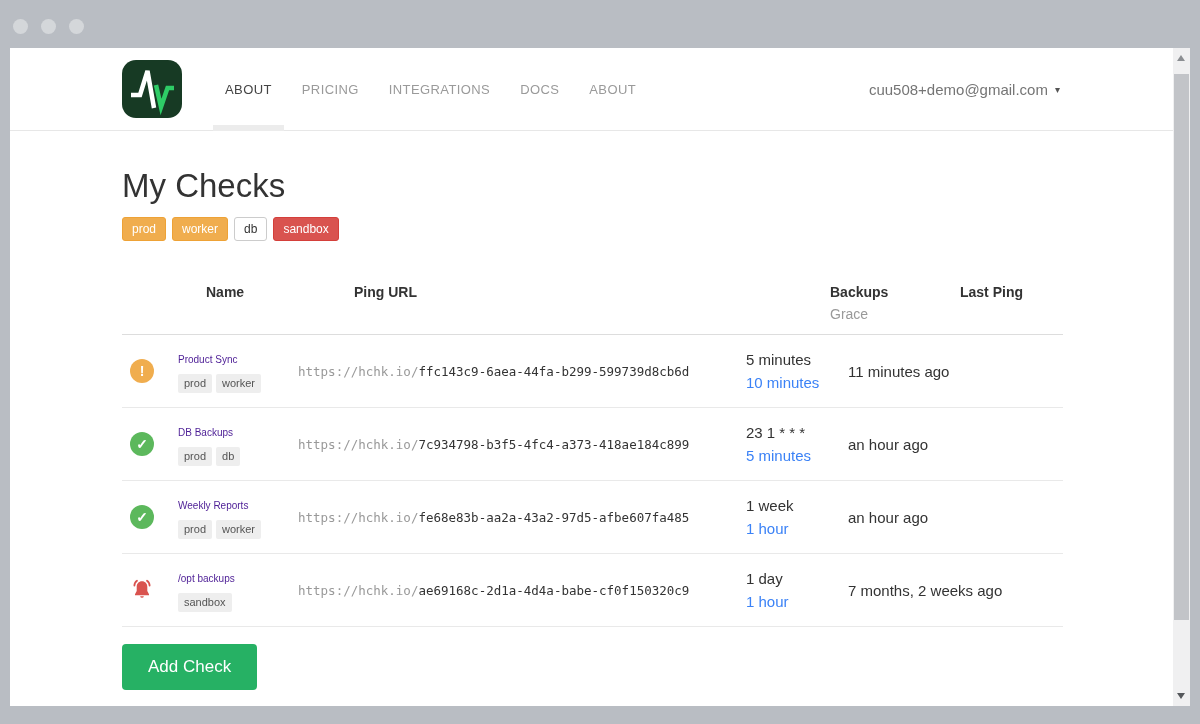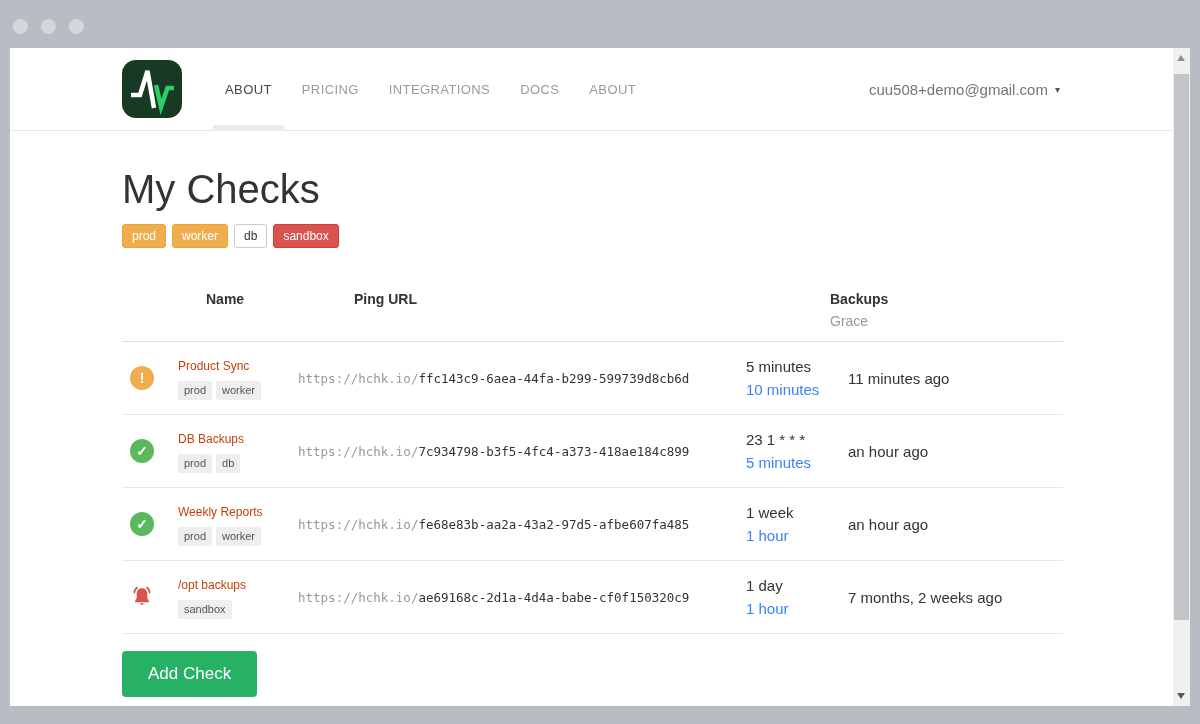--- a/index.html
+++ b/index.html
@@ -50,21 +50,21 @@
   }
   .nav-item.active { color:#444; }
   .nav-item.active::after {
     content:""; position:absolute; left:3px; right:3px; bottom:0; height:6px; background:#ececec;
   }
   .account { margin-left:auto; color:#757575; font-size:15px; display:flex; align-items:center; gap:7px; cursor:pointer; }
   .account .caret { font-size:10px; color:#555; }
 
   
   .content { padding:0 0 0 112px; width:1165px; }
-  h1.page-title { margin-top:36px; font-size:40px; font-weight:400; color:#333; }
+  h1.page-title { margin-top:36px; font-size:33px; font-weight:400; color:#333; }
 
   .tag-filters { margin-top:12px; display:flex; gap:6px; }
   .tag-btn {
     font-size:12px; line-height:1; padding:5px 9px; border-radius:3px;
     border:1px solid transparent; color:#fff; cursor:pointer; background:none;
     font-family:"Liberation Sans", sans-serif;
   }
   .tag-btn.orange { background:#f0ad4e; border-color:#eea236; }
   .tag-btn.red    { background:#d9534f; border-color:#d43f3a; }
   .tag-btn.outline{ background:#fff; border-color:#ccc; color:#333; }
@@ -83,21 +83,21 @@
 
   .status-icon {
     width:24px; height:24px; border-radius:50%;
     display:flex; align-items:center; justify-content:center;
     color:#fff; font-size:14px; font-weight:bold;
   }
   .status-icon.late { background:#f0ad4e; }
   .status-icon.up   { background:#5cb85c; }
   .bell-wrap { width:24px; height:24px; display:flex; align-items:center; justify-content:center; }
 
-  .check-name { font-size:12px; color:#c2410c; text-decoration:none; display:inline-block; cursor:pointer; }
+  .check-name { font-size:10px; color:#4c1d95; text-decoration:none; display:inline-block; cursor:pointer; }
   .pill-row { margin-top:7px; display:flex; gap:4px; }
   .pill {
     background:#eeeeee; color:#555; font-size:11px; line-height:1;
     padding:4px 6px; border-radius:2px; white-space:nowrap;
   }
 
   .url { font-family:"DejaVu Sans Mono", monospace; font-size:12.5px; white-space:nowrap; }
   .url .prefix { color:#999; }
   .url .code   { color:#333; }
 
@@ -159,20 +159,21 @@
     <div class="checks-table">
 
       <div class="thead">
         <div class="col-icon"></div>
         <div class="col-name th">Name</div>
         <div class="col-url th">Ping URL</div>
         <div class="col-period">
           <div class="th">Backups</div>
           <div class="th-sub">Grace</div>
         </div>
+        <div class="col-last th">Last Ping</div>
       </div>
 
       <div class="trow">
         <div class="col-icon">
           <span class="status-icon late">!</span>
         </div>
         <div class="col-name">
           <a class="check-name">Product Sync</a>
           <div class="pill-row">
             <span class="pill">prod</span>

